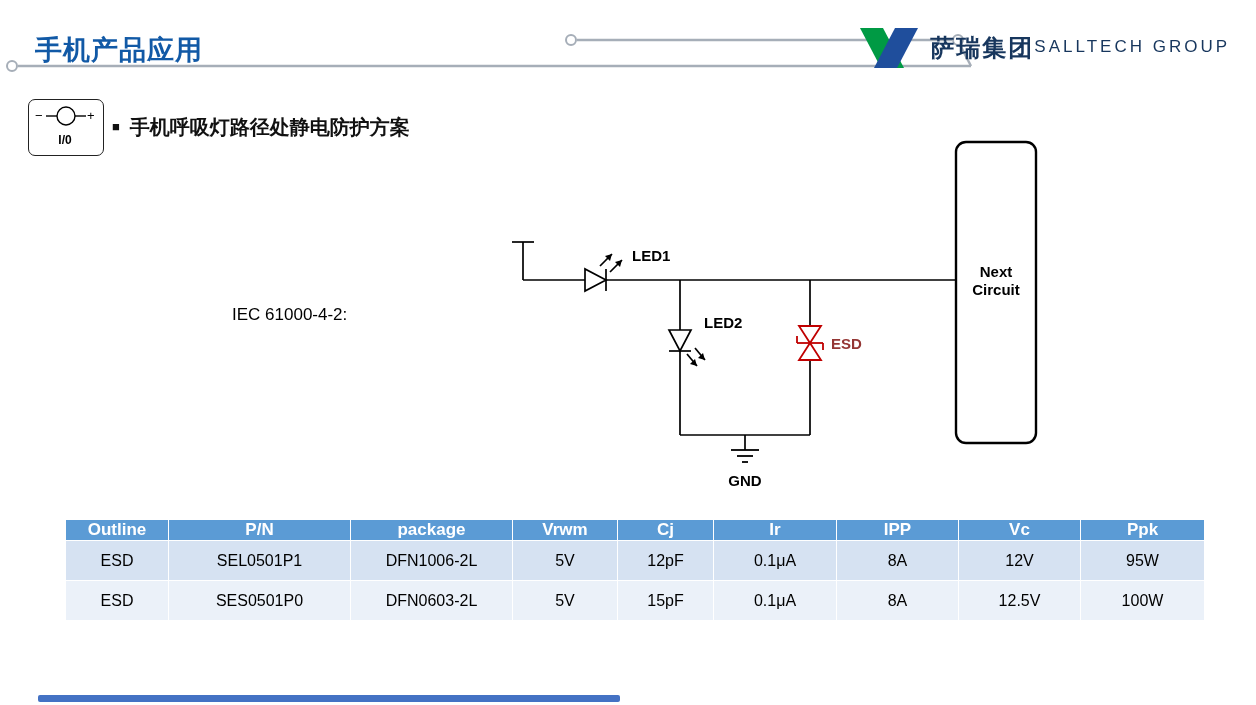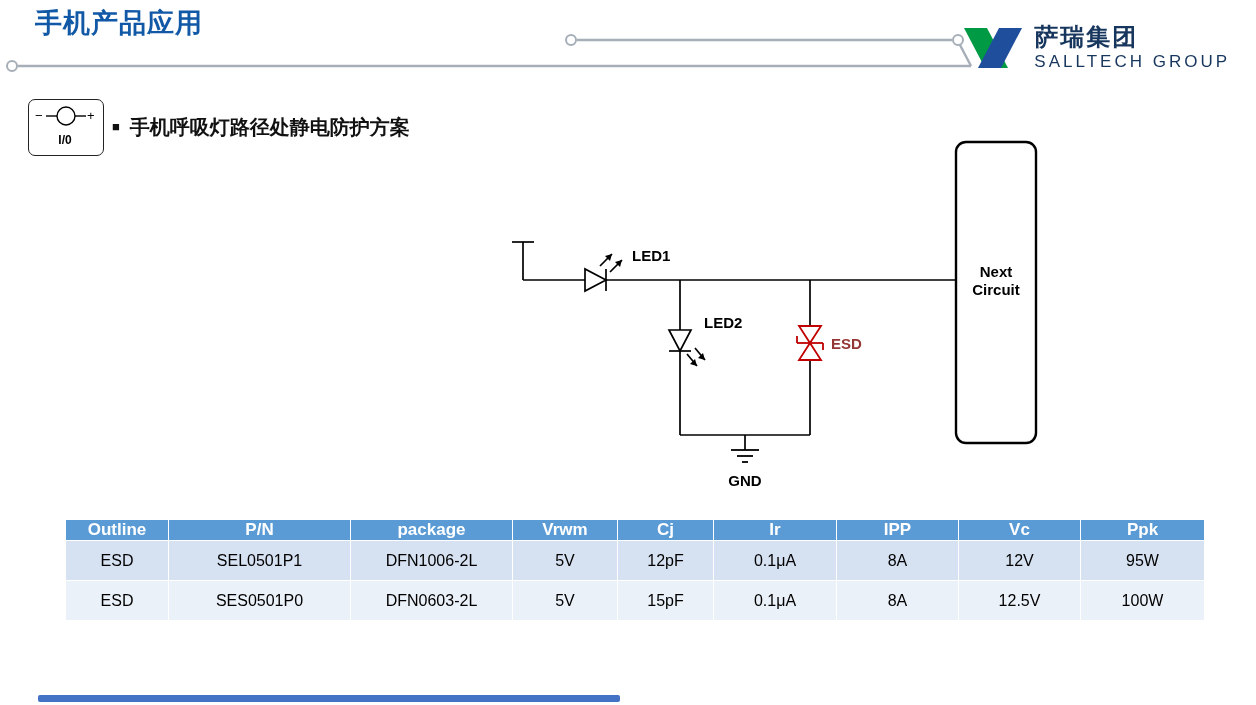--- a/index.html
+++ b/index.html
@@ -2,24 +2,24 @@
 <html><head>
 <meta charset="utf-8">
 <style>
   * { box-sizing: border-box; }
   html,body { margin:0; padding:0; background:#ffffff; }
   body { font-family:"Liberation Sans", sans-serif; }
   .slide { position:relative; width:1256px; height:705px; background:#ffffff; overflow:hidden; }
 
   .deco-lines { position:absolute; left:0; top:0; width:1256px; height:90px; pointer-events:none; }
 
-  .page-title { position:absolute; left:35px; top:5px; margin:0; font-size:27px; font-weight:bold; color:#1159A6; letter-spacing:1px; }
+  .page-title { position:absolute; left:35px; top:32px; margin:0; font-size:27px; font-weight:bold; color:#1159A6; letter-spacing:1px; }
 
   .logo { position:absolute; right:26px; top:22px; display:flex; align-items:center; gap:8px; }
-  .logo-text { display:flex; flex-direction:column; align-items:flex-start; }
+  .logo-text { display:flex; flex-direction:row; align-items:flex-start; }
   .logo-name { font-size:24px; font-weight:bold; color:#17365D; letter-spacing:2px; line-height:1.1; }
   .logo-sub { font-size:17px; color:#17365D; letter-spacing:3px; margin-top:2px; }
 
   .io-box { position:absolute; left:28px; top:99px; width:76px; height:57px; border:1.6px solid #222; border-radius:7px; background:#fff; }
 
   .section-heading { position:absolute; left:112px; top:114px; display:flex; align-items:center; gap:10px; font-size:20px; font-weight:bold; color:#111; }
   .section-heading .bullet { font-size:13px; position:relative; top:-1px; }
 
   .iec-note { position:absolute; left:232px; top:300px; font-size:17px; color:#000; line-height:1.8; }
 
@@ -74,20 +74,21 @@
       <text x="36" y="44" text-anchor="middle" font-size="12" font-weight="bold" fill="#000">I/0</text>
     </svg>
   </div>
 
   <div class="section-heading">
     <span class="bullet">■</span>
     <span>手机呼吸灯路径处静电防护方案</span>
   </div>
 
   <div class="iec-note">
+    <div>IEC 61000-4-2:</div>
   </div>
 
   <svg class="circuit" viewBox="0 0 620 380" width="620" height="380">
 
     <g stroke="#000" stroke-width="1.7" fill="none">
       <line x1="72" y1="112" x2="94" y2="112"></line>
       <line x1="83" y1="112" x2="83" y2="150"></line>
       <line x1="83" y1="150" x2="145" y2="150"></line>
       <line x1="166" y1="150" x2="516" y2="150"></line>
       <line x1="240" y1="150" x2="240" y2="200"></line>

